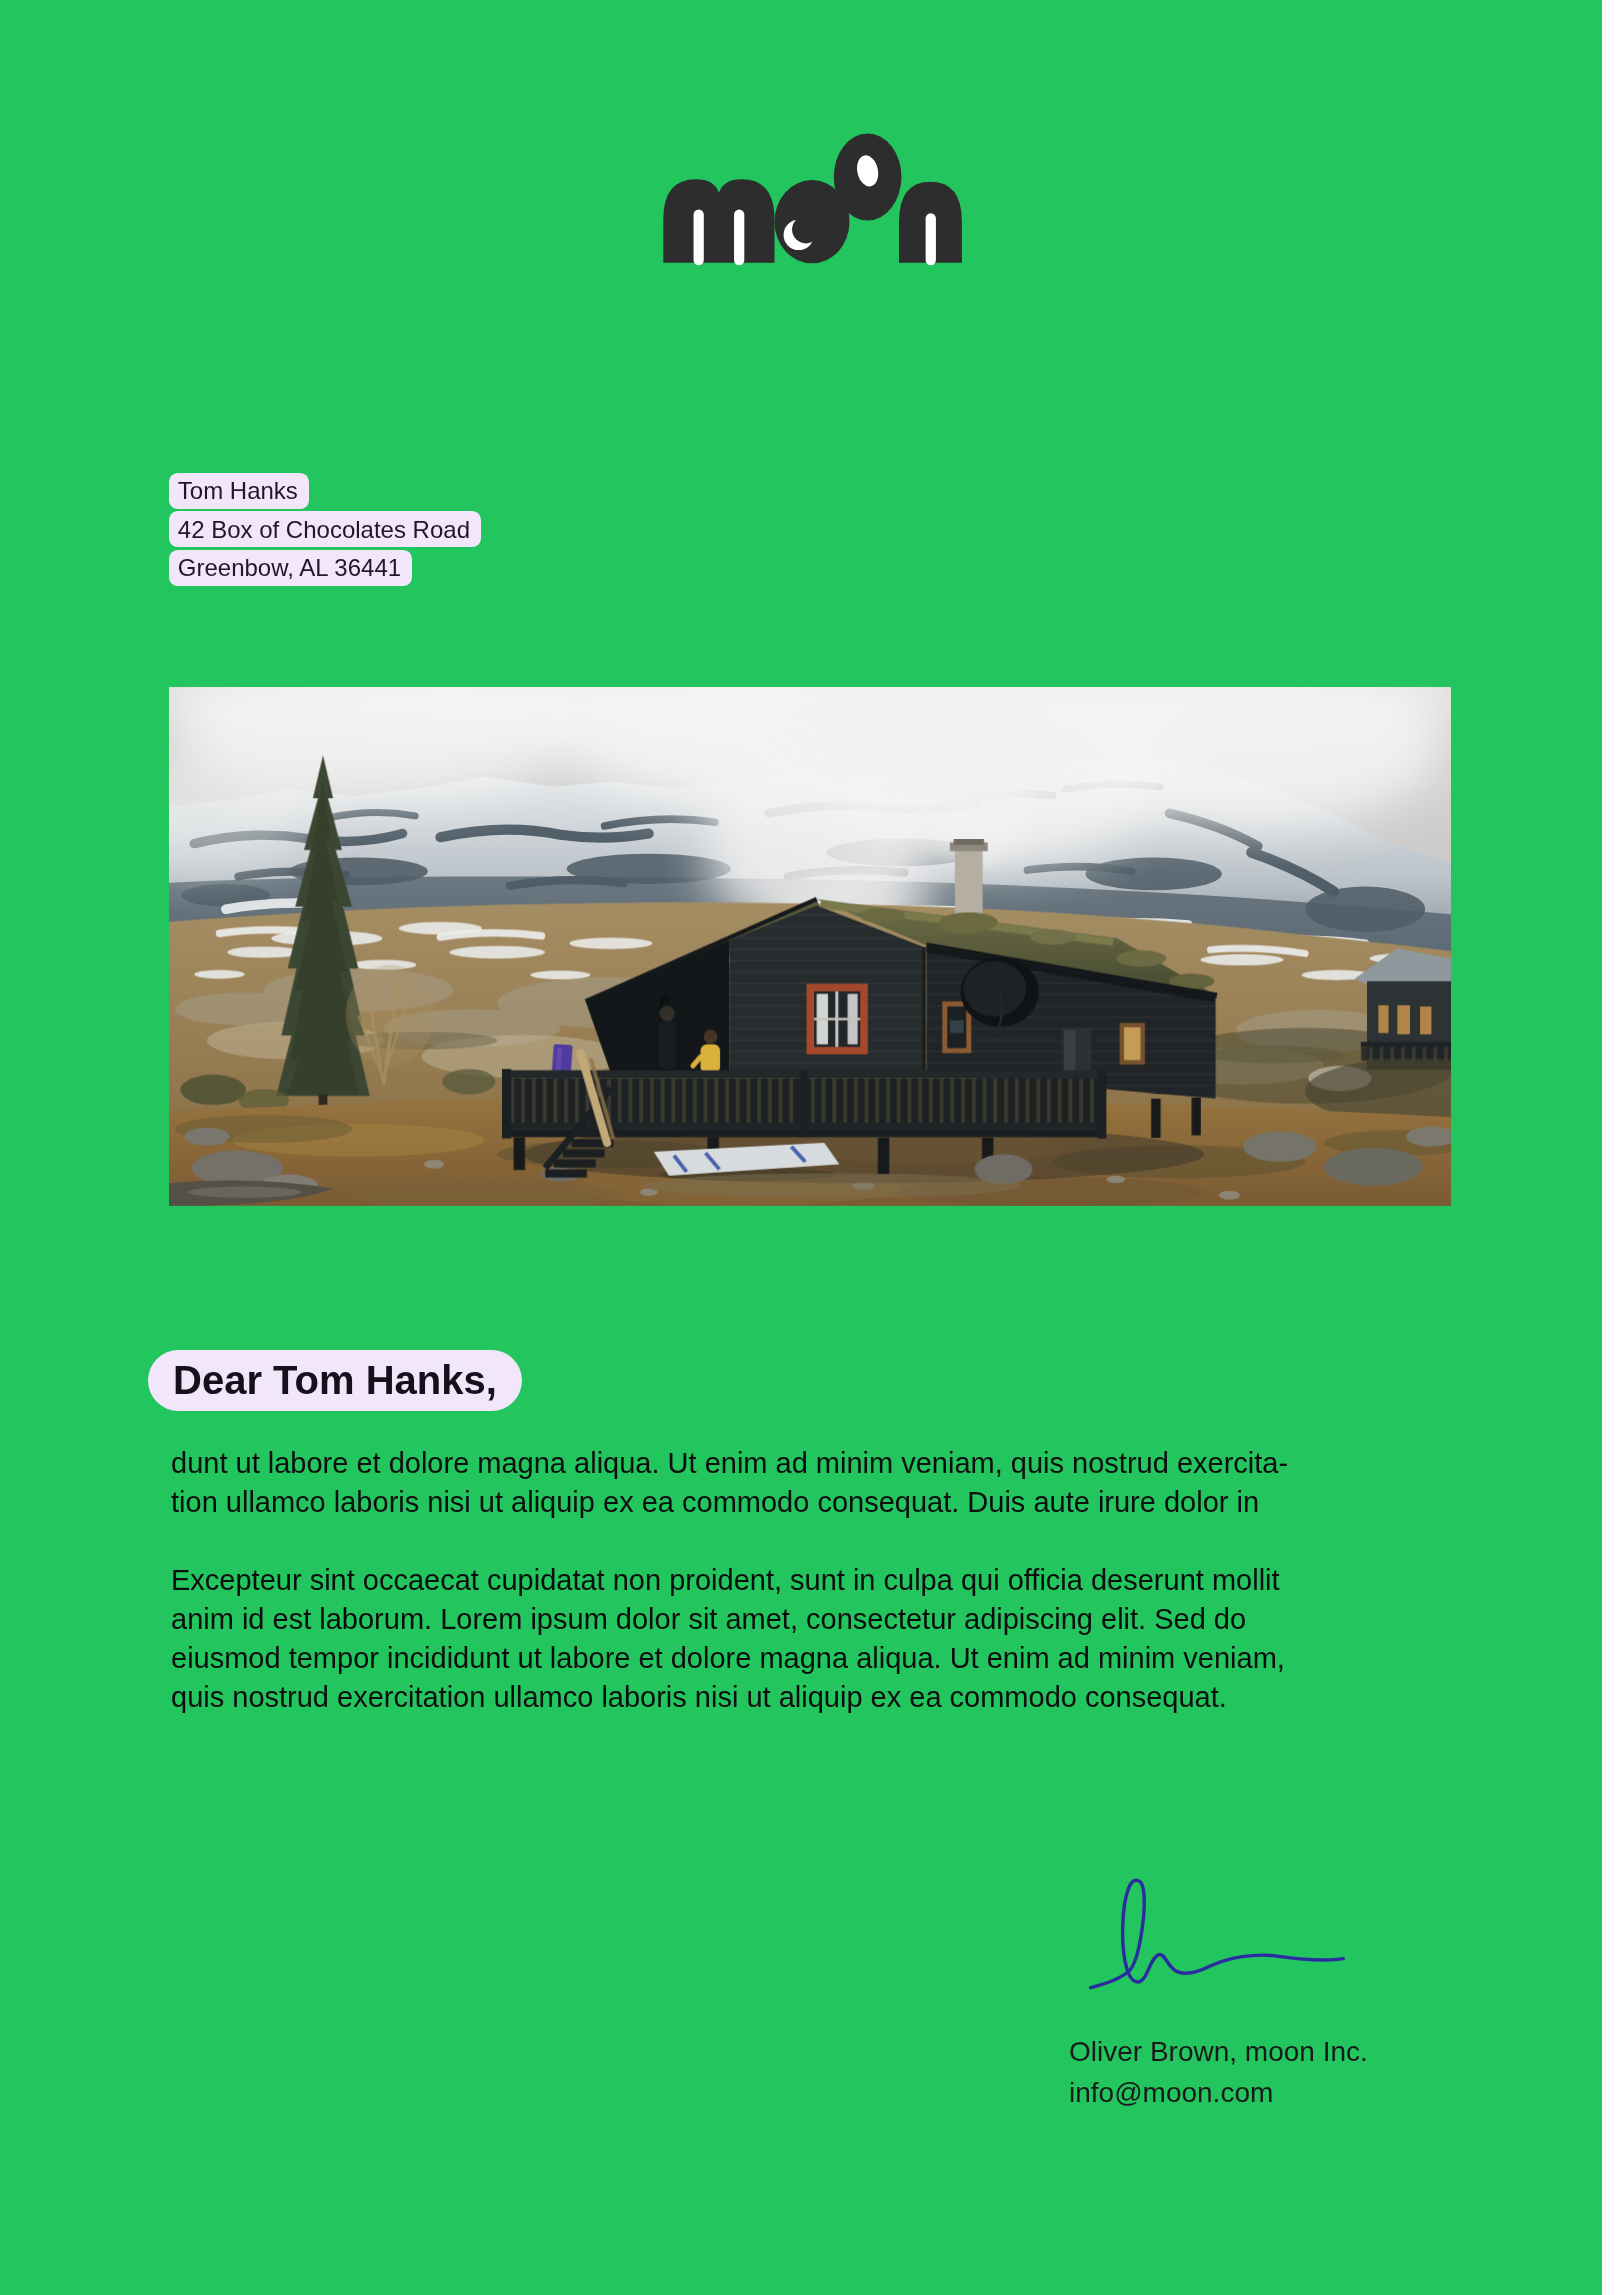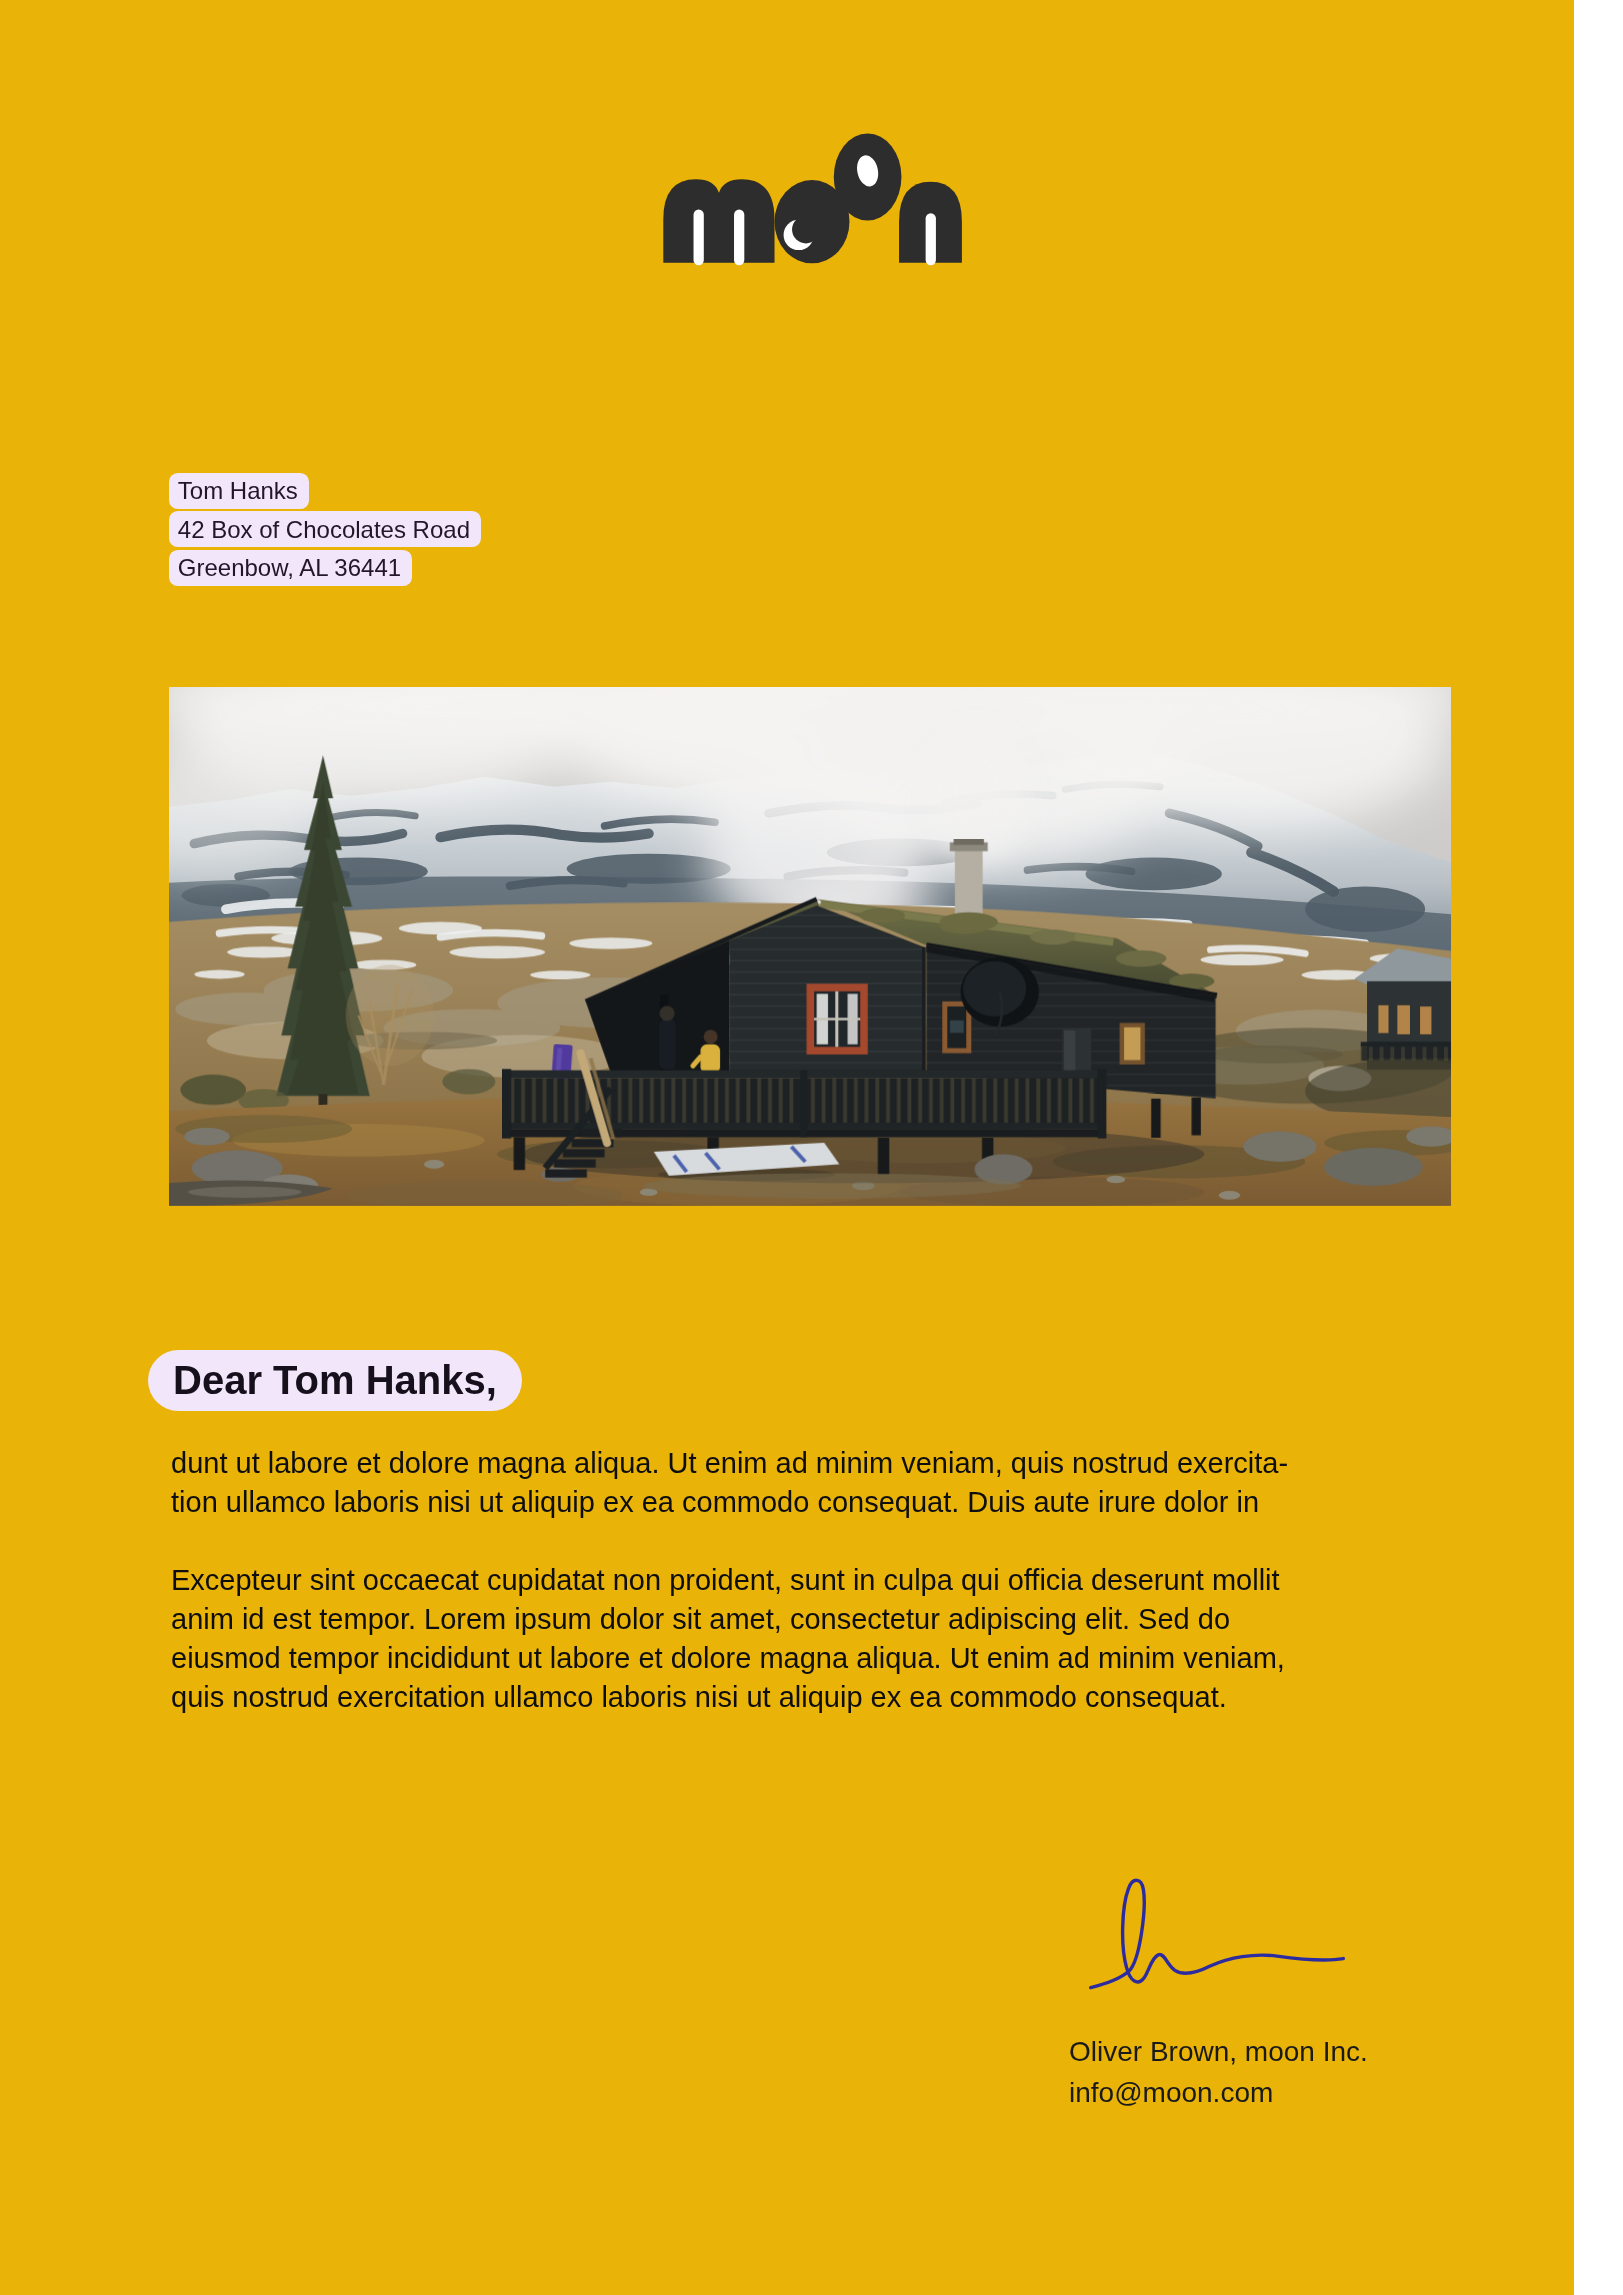--- a/index.html
+++ b/index.html
@@ -1,21 +1,22 @@
 <!DOCTYPE html>
 <html style="font-size:10px"><head>
 <meta charset="utf-8">
 <style>
   html,body{margin:0;padding:0;background:#ffffff;}
   .page{
     position:relative;
     width:1574px;height:2295px;
-    background:#eab308;
+    background:#22c55e;
     font-family:"Liberation Sans", sans-serif;
     overflow:hidden;
+    padding-left:28px;
   }
   
   .logo{position:absolute;left:654px;top:131px;width:316px;height:136px;}
   
   .address{position:absolute;left:169px;top:473px;}
   .address .hl{
     display:table;
     background:#f2e6fa;
     color:#221628;
     font-size:24px;line-height:29px;
@@ -391,21 +392,21 @@
 
   <div class="greeting">Dear Tom Hanks,</div>
 
   <div class="body-text">
     <div class="para para-1">
       <div class="line">dunt ut labore et dolore magna aliqua. Ut enim ad minim veniam, quis nostrud exercita-</div>
       <div class="line">tion ullamco laboris nisi ut aliquip ex ea commodo consequat. Duis aute irure dolor in</div>
     </div>
     <div class="para para-2">
       <div class="line">Excepteur sint occaecat cupidatat non proident, sunt in culpa qui officia deserunt mollit</div>
-      <div class="line">anim id est tempor. Lorem ipsum dolor sit amet, consectetur adipiscing elit. Sed do</div>
+      <div class="line">anim id est laborum. Lorem ipsum dolor sit amet, consectetur adipiscing elit. Sed do</div>
       <div class="line">eiusmod tempor incididunt ut labore et dolore magna aliqua. Ut enim ad minim veniam,</div>
       <div class="line">quis nostrud exercitation ullamco laboris nisi ut aliquip ex ea commodo consequat.</div>
     </div>
   </div>
 
   <svg class="scribble" viewBox="0 0 420 195" role="img">
     <path d="M6,185 C30,179 52,172 67,159 C86,142 96,55 91,26 C88,8 74,6 67,25 C56,54 54,118 64,153 C70,175 82,183 93,168 C101,156 104,137 115,132 C125,128 129,148 142,157 C156,166 177,161 199,150 C230,136 270,129 307,134 C336,138 385,143 414,138" fill="none" stroke="#2c2ca0" stroke-width="5.5" stroke-linecap="round" stroke-linejoin="round"></path>
   </svg>
   <div class="sig-name">Oliver Brown, moon Inc.</div>
   <div class="sig-email">info@moon.com</div>

